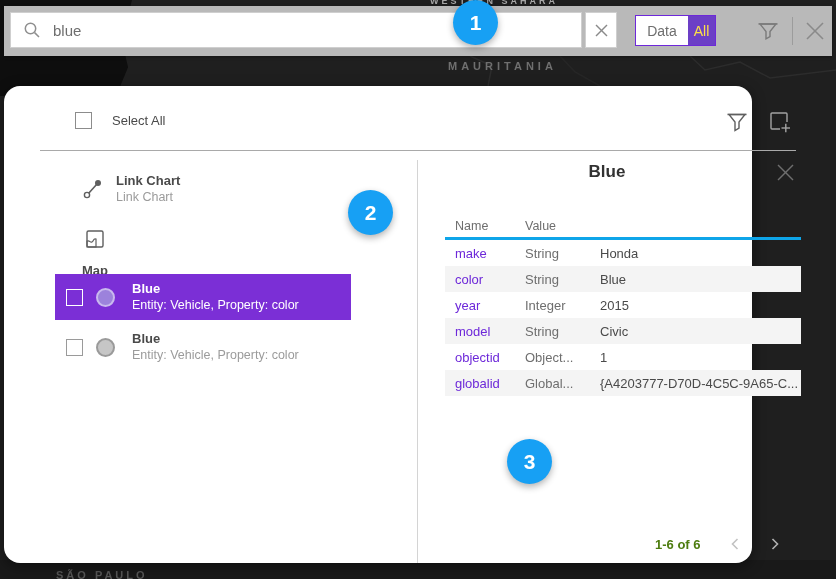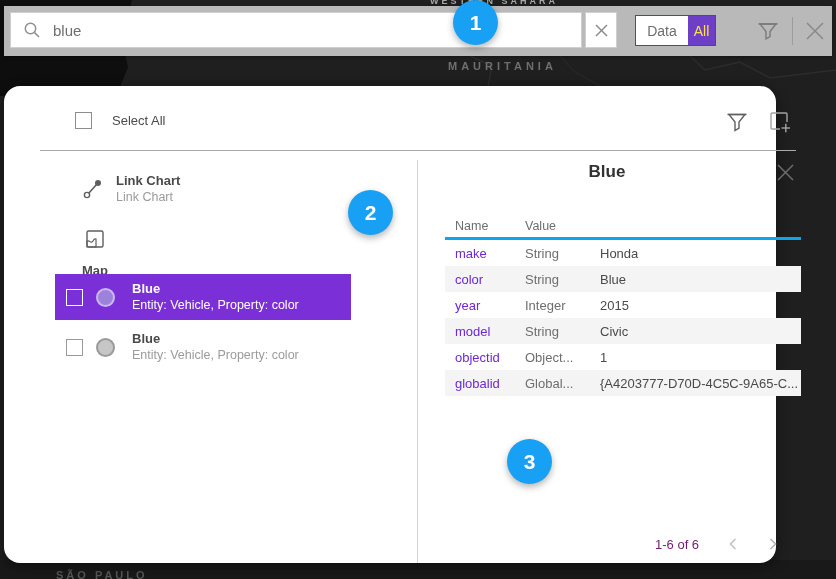--- a/index.html
+++ b/index.html
@@ -37,21 +37,21 @@
   .top-close{position:absolute;left:796px;top:10px;cursor:pointer;}
   
   .badge{position:absolute;width:45px;height:45px;border-radius:50%;background:#17a0f4;
          color:#fff;font-size:21px;font-weight:bold;display:flex;align-items:center;
          justify-content:center;z-index:6;box-shadow:0 3px 7px rgba(0,0,0,.3);}
   #badge1{left:453px;top:0px;}
   #badge2{left:348px;top:190px;}
   #badge3{left:507px;top:439px;}
   
   .panel{position:absolute;left:4px;top:86px;width:748px;height:477px;background:#fff;
-         border-radius:16px;z-index:3;box-shadow:0 3px 14px rgba(0,0,0,.45);padding-left:24px;}
+         border-radius:16px;z-index:3;box-shadow:0 3px 14px rgba(0,0,0,.45);}
   .checkbox{width:17px;height:17px;border:1.5px solid #8c8c8c;box-sizing:border-box;
             background:transparent;cursor:pointer;}
   .sa-row{position:absolute;left:71px;top:26px;display:flex;align-items:center;gap:20px;}
   .sa-label{font-size:13px;color:#4a4a4a;}
   .panel-funnel{position:absolute;left:722px;top:24px;cursor:pointer;}
   .panel-add{position:absolute;left:764px;top:24px;cursor:pointer;}
   .h-div{position:absolute;left:36px;top:64px;width:756px;height:1px;background:#a9a9a9;}
   .v-div{position:absolute;left:413px;top:74px;width:1px;height:403px;background:#d4d4d4;}
   
   .list-item{position:absolute;display:flex;align-items:center;cursor:pointer;}
@@ -77,21 +77,21 @@
   .dtable{position:absolute;left:441px;top:128px;width:356px;font-size:13px;}
   .drow{display:flex;align-items:center;height:26px;padding-left:10px;box-sizing:border-box;}
   .drow .c1{width:70px;color:#6d28d9;}
   .drow .c2{width:75px;color:#6e6e6e;}
   .drow .c3{flex:1;color:#4a4a4a;white-space:nowrap;overflow:hidden;}
   .drow.head{color:#6e6e6e;border-bottom:3px solid #0ea5e9;font-size:12.5px;}
   .drow.head .c1,.drow.head .c2,.drow.head .c3{color:#6e6e6e;}
   .dbody .drow:nth-child(even){background:#f4f4f4;}
   .pager{position:absolute;left:413px;top:446px;width:380px;height:24px;display:flex;
          align-items:center;}
-  .pager-label{font-size:13px;color:#701a75;margin-left:238px;}
+  .pager-label{font-size:13px;color:#4d7c0f;margin-left:238px;font-weight:bold;}
   .pg-btn{margin-left:28px;cursor:pointer;display:flex;align-items:center;}
   svg{display:block;}
 </style>
 </head>
 <body>
 
 <div id="stage">
 
   <div class="map-blob"></div>
   <div class="map-blob-bottom"></div>

